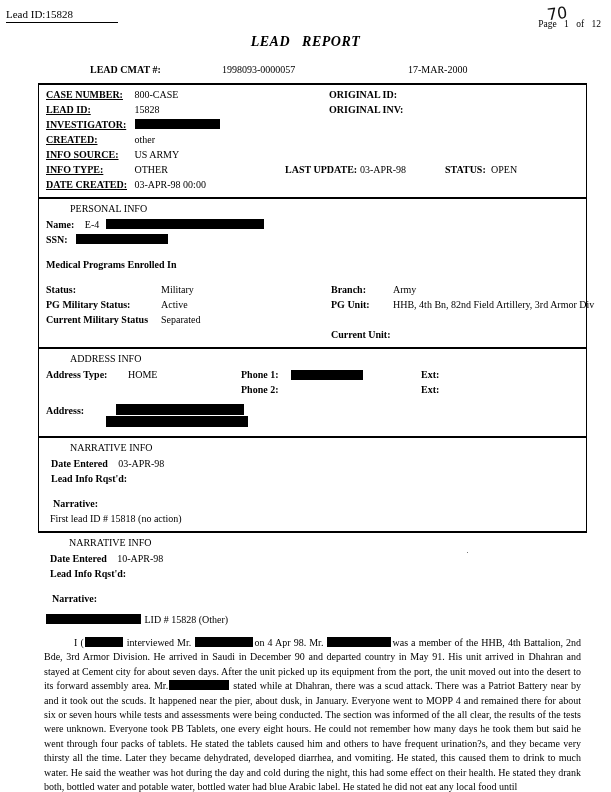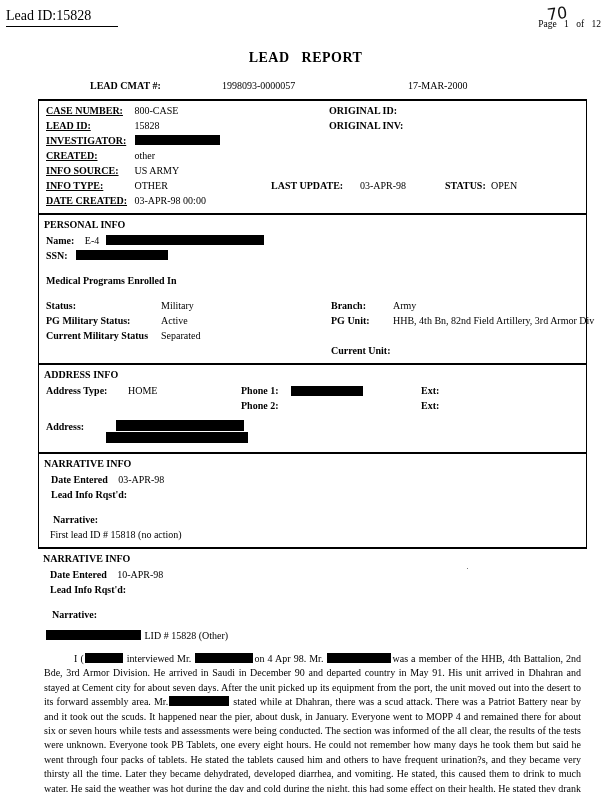--- a/index.html
+++ b/index.html
@@ -3,36 +3,36 @@
 <meta charset="utf-8">
 <style>
   html,body{margin:0;padding:0;}
   body{
     width:611px;height:792px;overflow:hidden;background:#ffffff;color:#000;
     font-family:"Liberation Serif","DejaVu Serif",serif;font-size:10px;position:relative;
   }
   .page{position:absolute;inset:0;padding-top:6px;box-sizing:border-box;}
   
   .hdr{position:relative;height:24px;}
-  .lead-id-top{position:absolute;left:6px;top:2px;font-size:14px;border-bottom:1px solid #000;width:112px;padding-bottom:2px;}
+  .lead-id-top{position:absolute;left:6px;top:2px;font-size:11px;border-bottom:1px solid #000;width:112px;padding-bottom:2px;}
   .hand70{position:absolute;right:44px;top:-2px;font-size:16px;font-family:"DejaVu Sans",sans-serif;transform:rotate(-7deg);color:#111;}
   .page-ind{position:absolute;right:10px;top:13px;font-size:9.5px;word-spacing:5px;}
   
-  .title{margin:20px 0 0;text-align:center;font-size:14px;font-weight:bold;word-spacing:8px;letter-spacing:.5px;}
+  .title{margin:4px 0 0;text-align:center;font-size:14px;font-weight:bold;word-spacing:8px;letter-spacing:.5px;font-style:italic;}
   
   .meta{position:relative;margin:14px 24px 0 38px;height:15px;}
   .meta .lbl-cmat{position:absolute;left:52px;font-weight:bold;}
   .meta .val-cmat{position:absolute;left:136px;margin-left:48px;}
   .meta .rpt-date{position:absolute;left:370px;}
   
   .content{margin:5px 24px 0 38px;}
   .box{border:1px solid #000;border-top-width:2px;margin-top:-1px;padding:3px 0 4px;}
   .box:last-child{border-left:none;border-right:none;border-bottom:none;padding-bottom:0;}
   .row{position:relative;height:15px;line-height:14px;padding-left:7px;white-space:nowrap;}
-  .row.h{height:16px;font-weight:bold;padding-left:5px;}
+  .row.h{height:16px;font-weight:normal;padding-left:5px;margin-left:26px;}
   .b{font-weight:bold;}
   .l{display:inline-block;width:86px;font-weight:bold;text-decoration:underline;}
   .abs{position:absolute;top:0;}
   .redact{display:inline-block;height:10px;background:#000;vertical-align:-1px;}
   .redact.inline{margin:0 1px;}
   .addr-block .redact{display:block;height:11px;margin-bottom:1px;}
   .cc{left:292px;font-weight:bold;}
   .cd{left:354px;}
   .ca{left:7px;font-weight:bold;}
   .cb{left:122px;}
@@ -81,21 +81,21 @@
         <span class="l">CREATED:</span>
         <span>other</span>
       </div>
       <div class="row">
         <span class="l">INFO SOURCE:</span>
         <span>US ARMY</span>
       </div>
       <div class="row">
         <span class="l">INFO TYPE:</span>
         <span>OTHER</span>
-        <span class="abs b" style="left:232px">LAST UPDATE:</span>
+        <span class="abs b" style="left:246px">LAST UPDATE:</span>
         <span class="abs" style="left:321px">03-APR-98</span>
         <span class="abs b" style="left:406px">STATUS:</span>
         <span class="abs" style="left:452px">OPEN</span>
       </div>
       <div class="row">
         <span class="l">DATE CREATED:</span>
         <span>03-APR-98 00:00</span>
       </div>
     </section>
 

